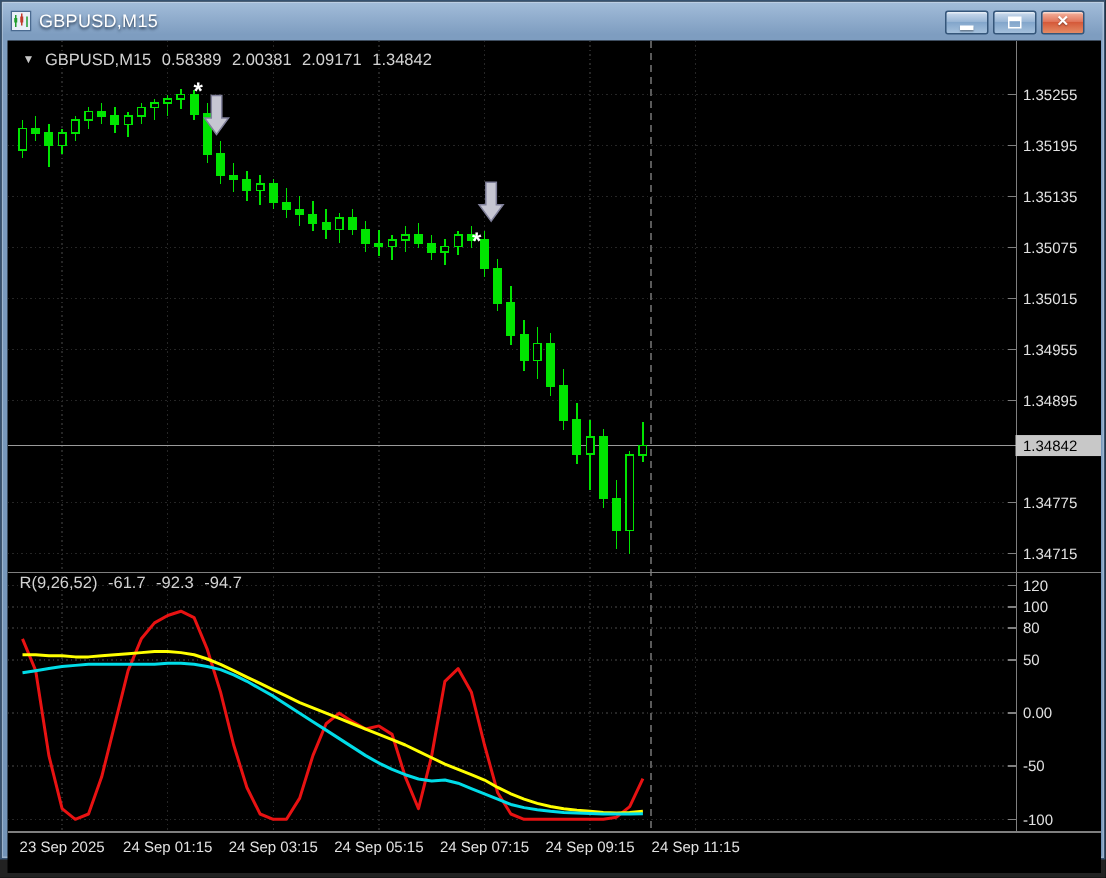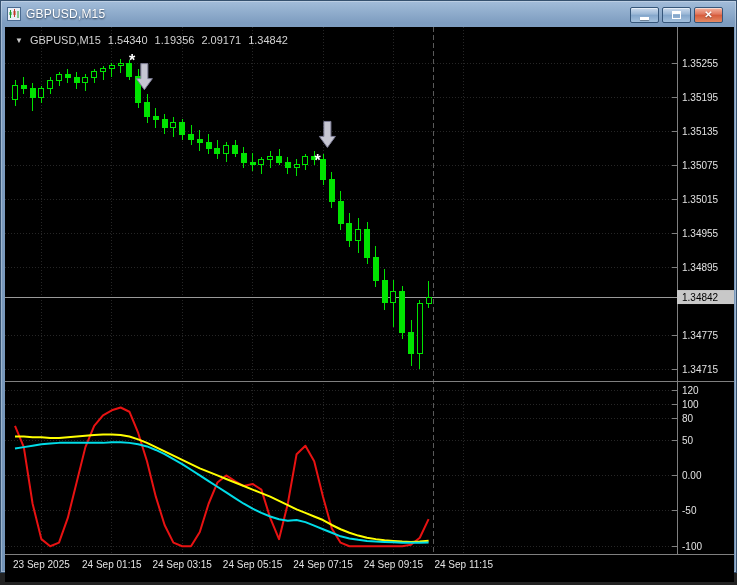--- a/index.html
+++ b/index.html
@@ -339,18 +339,21 @@
           <text x="106.80000000000001" y="541" text-anchor="middle" font-size="10" fill="#e2e2e2">24 Sep 01:15</text>
           <text x="177.20000000000002" y="541" text-anchor="middle" font-size="10" fill="#e2e2e2">24 Sep 03:15</text>
           <text x="247.60000000000002" y="541" text-anchor="middle" font-size="10" fill="#e2e2e2">24 Sep 05:15</text>
           <text x="318" y="541" text-anchor="middle" font-size="10" fill="#e2e2e2">24 Sep 07:15</text>
           <text x="388.40000000000003" y="541" text-anchor="middle" font-size="10" fill="#e2e2e2">24 Sep 09:15</text>
           <text x="458.8" y="541" text-anchor="middle" font-size="10" fill="#e2e2e2">24 Sep 11:15</text>
         </g>
       </svg>
 
     <div class="overlay ohlc">
-      <span class="tri">▼</span><span>GBPUSD,M15</span><span>1.54340</span><span>1.19356</span><span>2.09171</span><span>1.34842</span>
+      <span class="tri">▼</span><span>GBPUSD,M15</span><span>0.58389</span><span>2.00381</span><span>2.09171</span><span>1.34842</span>
     </div>
 
+    <div class="overlay ind">
+      <span>R(9,26,52)</span><span>-61.7</span><span>-92.3</span><span>-94.7</span>
+    </div>
   </div>
 
 </div>
 
 </body></html>

